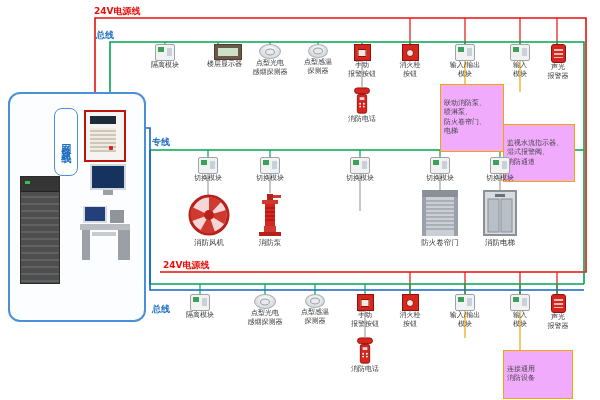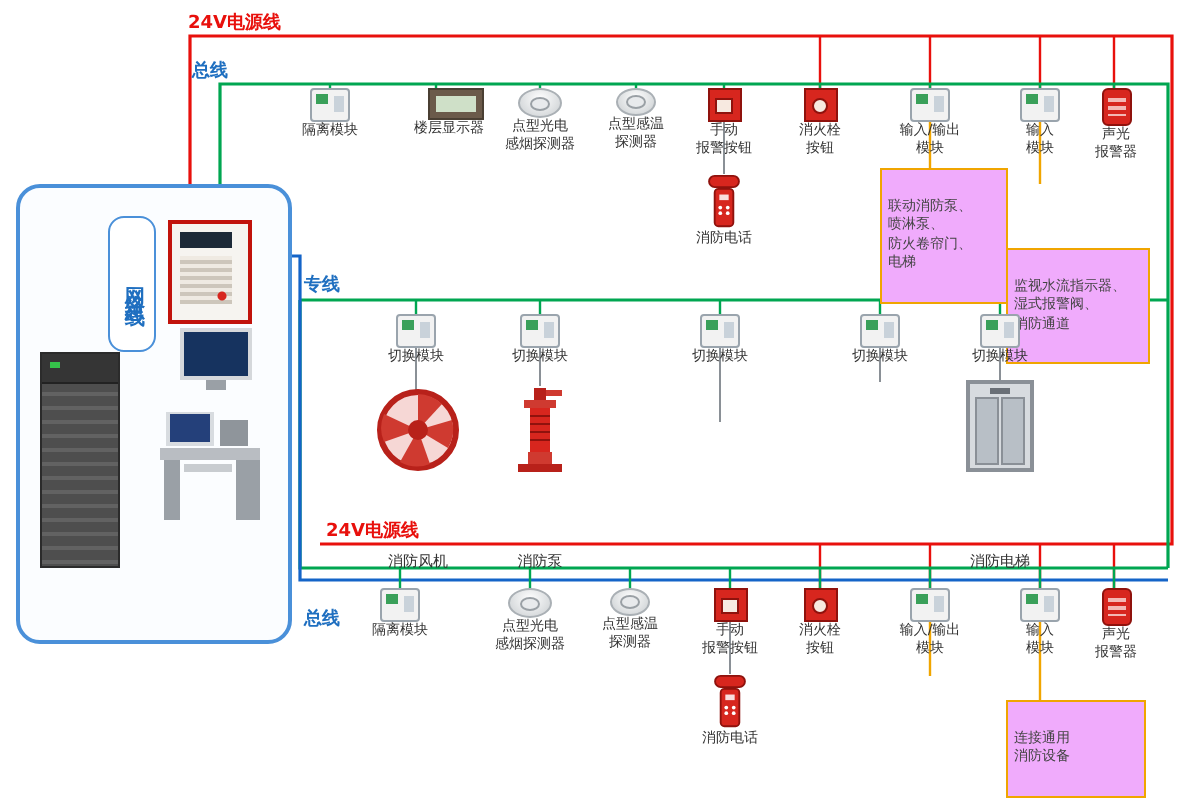--- a/index.html
+++ b/index.html
@@ -21,21 +21,21 @@
             border:1px solid #9aa0a5;border-radius:50%;background:#e8eaec;}
   .detector.small{width:18px;height:12px;}
   .alarm-btn{width:15px;height:15px;background:#d7261e;border:1px solid #8f120d;position:relative;}
   .alarm-btn::after{content:"";position:absolute;left:50%;top:50%;transform:translate(-50%,-50%);
             width:7px;height:6px;background:#f7e9e0;border:1px solid #8f120d;}
   .alarm-btn.hydrant::after{width:6px;height:6px;border-radius:50%;}
   .sound-light{width:13px;height:17px;background:#d7261e;border:1px solid #8f120d;border-radius:3px;position:relative;}
   .sound-light::after{content:"";position:absolute;left:2px;right:2px;top:4px;height:9px;
             background:repeating-linear-gradient(180deg,#f3b8b4 0 2px,#d7261e 2px 4px);}
   
-  .equip{position:absolute;z-index:2;display:flex;flex-direction:column;align-items:center;gap:38px;}
+  .equip{position:absolute;z-index:2;display:flex;flex-direction:column;align-items:center;}
   .icon-slot{height:46px;display:flex;align-items:flex-end;justify-content:center;}
   .equip-label{font-size:7.5px;color:#333;margin-top:2px;text-align:center;white-space:nowrap;}
   
   .note{position:absolute;z-index:2;border:1px solid #f0a500;background:#f0abfc;color:#444;
         font-size:7px;line-height:1.35;padding:14px 3px;white-space:pre-line;}
   
   .line-label{position:absolute;z-index:2;font-size:9px;font-weight:bold;white-space:nowrap;}
   .red-label{color:#e8100c;}
   .blue-label{color:#1f6fc0;}
   
@@ -221,20 +221,41 @@
         </g>
         <rect x="5" y="8" width="16" height="4" fill="#cf3a30"></rect>
         <rect x="10" y="2" width="6" height="6" fill="#b8211a"></rect>
         <rect x="16" y="3" width="8" height="3" fill="#cf3a30"></rect>
       </svg>
     </div>
     <div class="equip-label">消防泵</div>
   </div>
 
 
+  <div class="equip" style="left:418px;top:190px;width:44px;">
+    <div class="icon-slot">
+      <svg width="36" height="46" viewBox="0 0 36 46">
+        <rect x="0" y="0" width="36" height="7" fill="#8a9097"></rect>
+        <rect x="4" y="7" width="28" height="39" fill="#c9cfd5"></rect>
+        <g stroke="#8a9097" stroke-width="1">
+          <line x1="4" y1="11" x2="32" y2="11"></line>
+            <line x1="4" y1="15" x2="32" y2="15"></line>
+          <line x1="4" y1="19" x2="32" y2="19"></line>
+            <line x1="4" y1="23" x2="32" y2="23"></line>
+          <line x1="4" y1="27" x2="32" y2="27"></line>
+            <line x1="4" y1="31" x2="32" y2="31"></line>
+          <line x1="4" y1="35" x2="32" y2="35"></line>
+            <line x1="4" y1="39" x2="32" y2="39"></line>
+        </g>
+        <rect x="0" y="7" width="4" height="39" fill="#9aa1a8"></rect>
+        <rect x="32" y="7" width="4" height="39" fill="#9aa1a8"></rect>
+      </svg>
+    </div>
+    <div class="equip-label">防火卷帘门</div>
+  </div>
 
   <div class="equip" style="left:478px;top:190px;width:44px;align-items:center;">
     <div class="icon-slot">
       <svg width="34" height="46" viewBox="0 0 34 46">
         <rect x="1" y="1" width="32" height="44" fill="#d7dbdf" stroke="#8a9097" stroke-width="2"></rect>
         <rect x="5" y="9" width="11" height="33" fill="#b8bfc6" stroke="#8a9097"></rect>
         <rect x="18" y="9" width="11" height="33" fill="#b8bfc6" stroke="#8a9097"></rect>
         <rect x="12" y="4" width="10" height="3" fill="#6a7077"></rect>
       </svg>
     </div>

